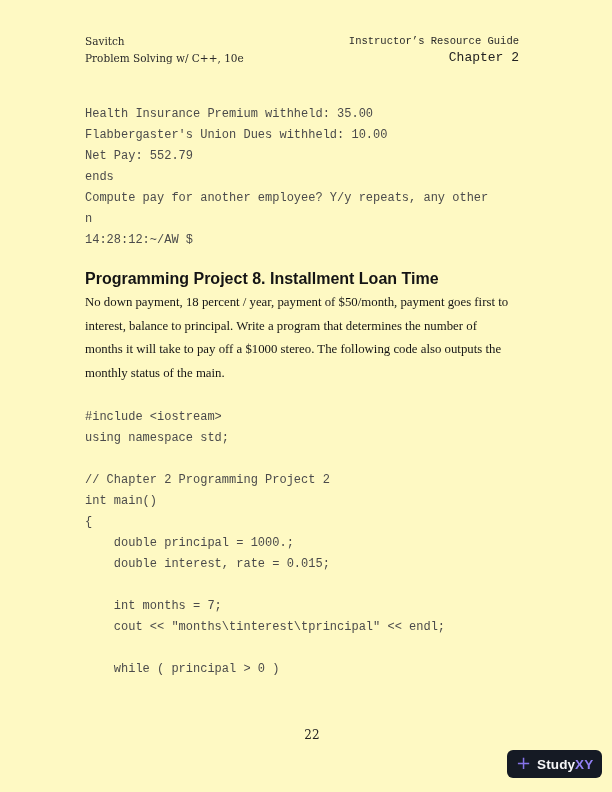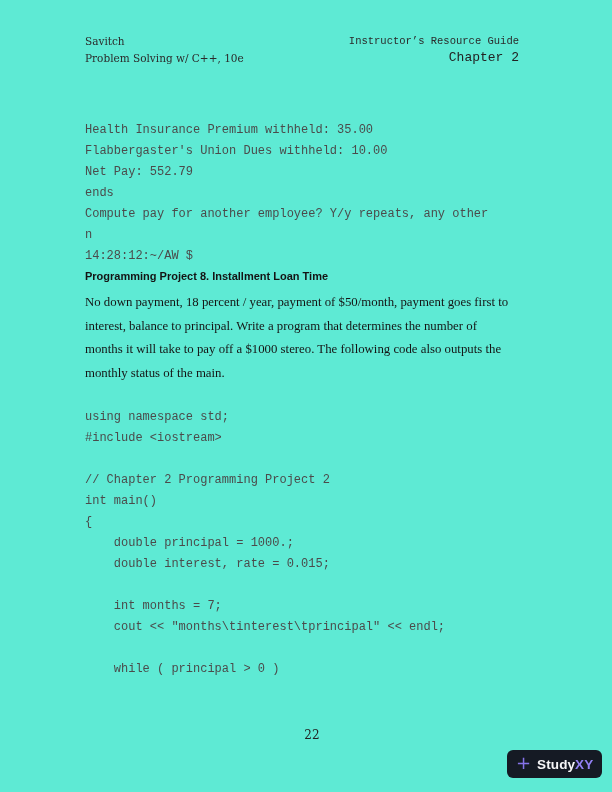--- a/index.html
+++ b/index.html
@@ -5,21 +5,21 @@
   html, body { margin: 0; padding: 0; }
   body {
     width: 612px; height: 792px;
     background: #ffffff;
     position: relative;
     overflow: hidden;
     font-family: "Liberation Serif", serif;
   }
   .page {
     position: absolute; inset: 0;
-    background: #5eead4;
+    background: #fef9c3;
   }
 
   
   .header-left {
     position: absolute; left: 85px; top: 33px;
     font-family: "DejaVu Serif", serif;
     font-size: 10.5px; line-height: 17px; color: #2b2b2b;
     white-space: nowrap;
   }
   .header-right {
@@ -30,29 +30,29 @@
     white-space: nowrap;
   }
   .header-right .chapter {
     font-size: 13px; line-height: 16px; color: #222222;
   }
 
   
   .terminal {
     position: absolute; left: 85px; top: 104px;
     font-family: "Liberation Mono", monospace;
-    font-size: 12px; line-height: 21px; color: #4b4b4b; margin-top: 16px;
+    font-size: 12px; line-height: 21px; color: #4b4b4b;
   }
   .terminal .t-line { height: 21px; white-space: pre; }
 
   
   .section-heading {
     position: absolute; left: 85px; top: 270px;
     font-family: "Liberation Sans", sans-serif;
-    font-weight: bold; font-size: 11px; color: #141414;
+    font-weight: bold; font-size: 16px; color: #141414;
     white-space: nowrap;
   }
 
   
   .paragraph {
     position: absolute; left: 85px; top: 291px;
     font-family: "Liberation Serif", serif;
     font-size: 12.8px; line-height: 23.5px; color: #151515;
   }
   .paragraph .p-line { height: 23.5px; white-space: pre; }
@@ -123,22 +123,22 @@
   <div class="section-heading">Programming Project 8. Installment Loan Time</div>
 
   <div class="paragraph">
     <div class="p-line">No down payment, 18 percent / year, payment of $50/month, payment goes first to</div>
     <div class="p-line">interest, balance to principal. Write a program that determines the number of</div>
     <div class="p-line">months it will take to pay off a $1000 stereo. The following code also outputs the</div>
     <div class="p-line">monthly status of the main.</div>
   </div>
 
   <div class="code">
+    <div class="c-line">#include &lt;iostream&gt;</div>
     <div class="c-line">using namespace std;</div>
-    <div class="c-line">#include &lt;iostream&gt;</div>
     <div class="c-line"></div>
     <div class="c-line">// Chapter 2 Programming Project 2</div>
     <div class="c-line">int main()</div>
     <div class="c-line">{</div>
     <div class="c-line">    double principal = 1000.;</div>
     <div class="c-line">    double interest, rate = 0.015;</div>
     <div class="c-line"></div>
     <div class="c-line">    int months = 7;</div>
     <div class="c-line">    cout &lt;&lt; "months\tinterest\tprincipal" &lt;&lt; endl;</div>
     <div class="c-line"></div>

